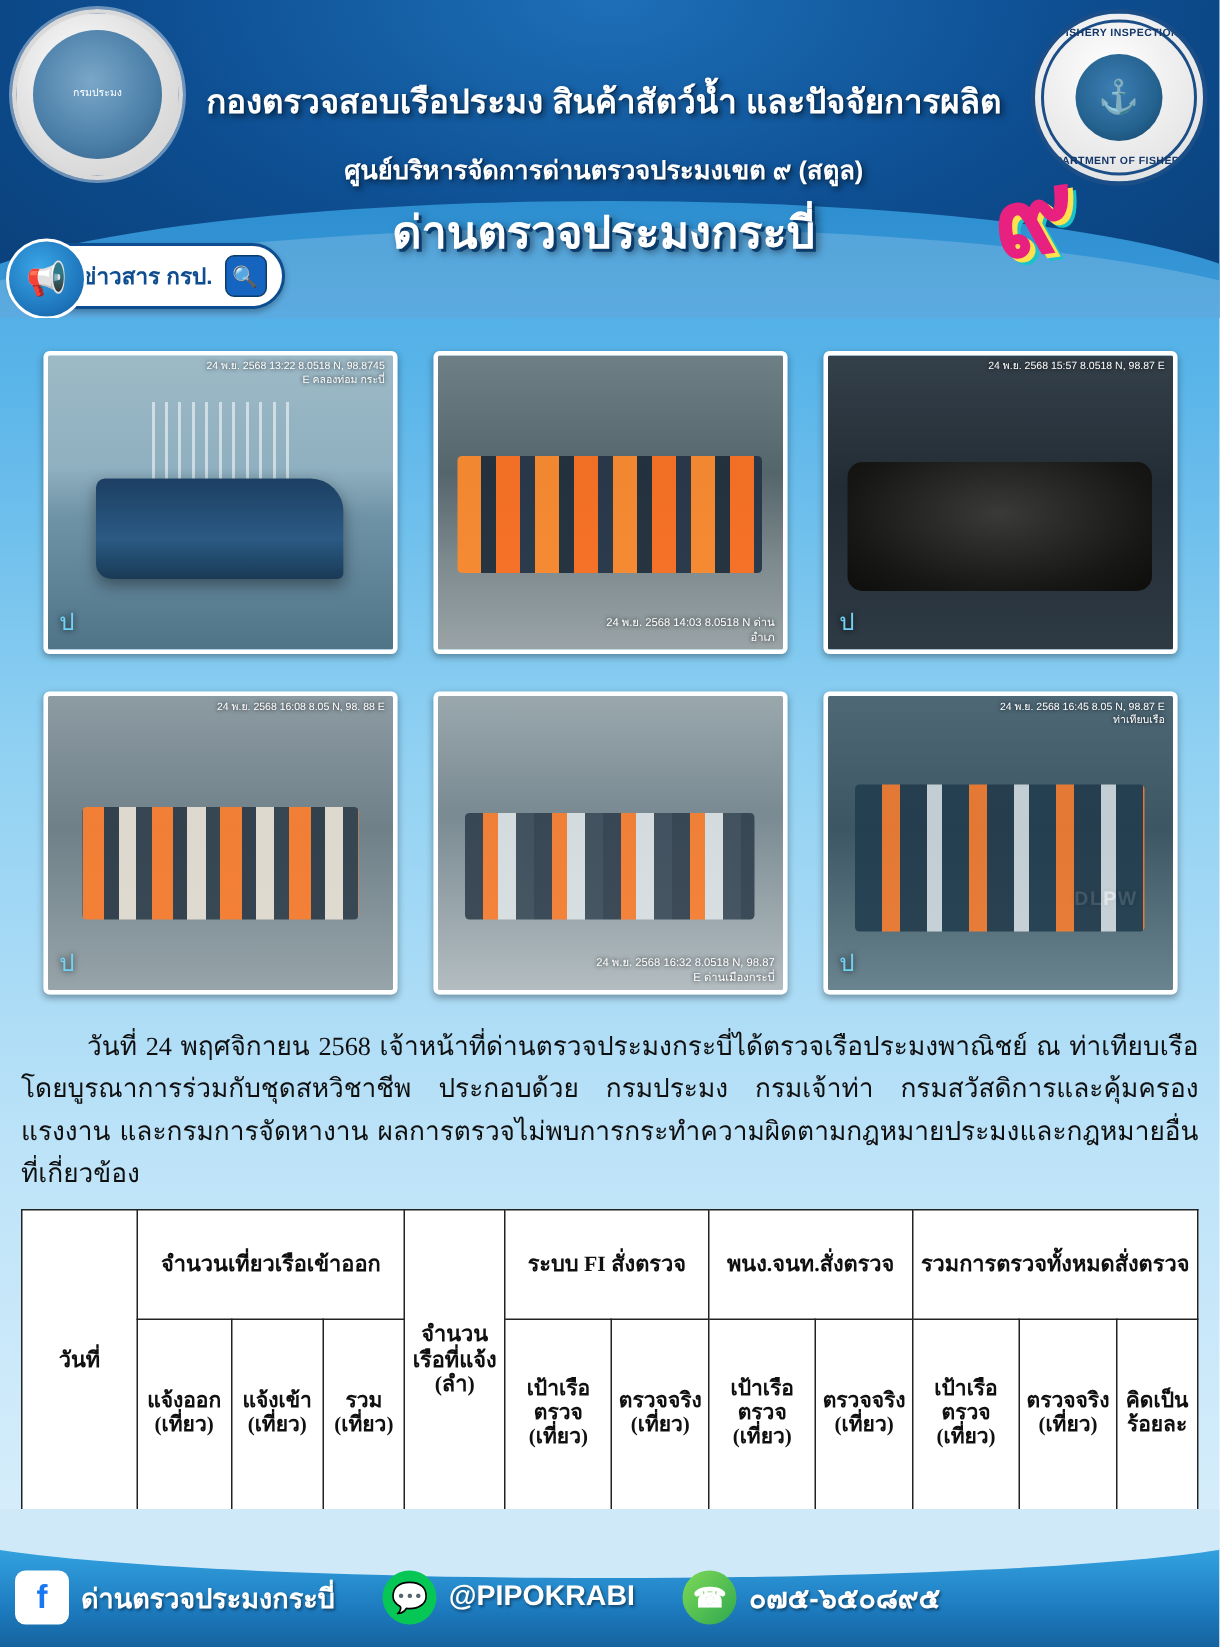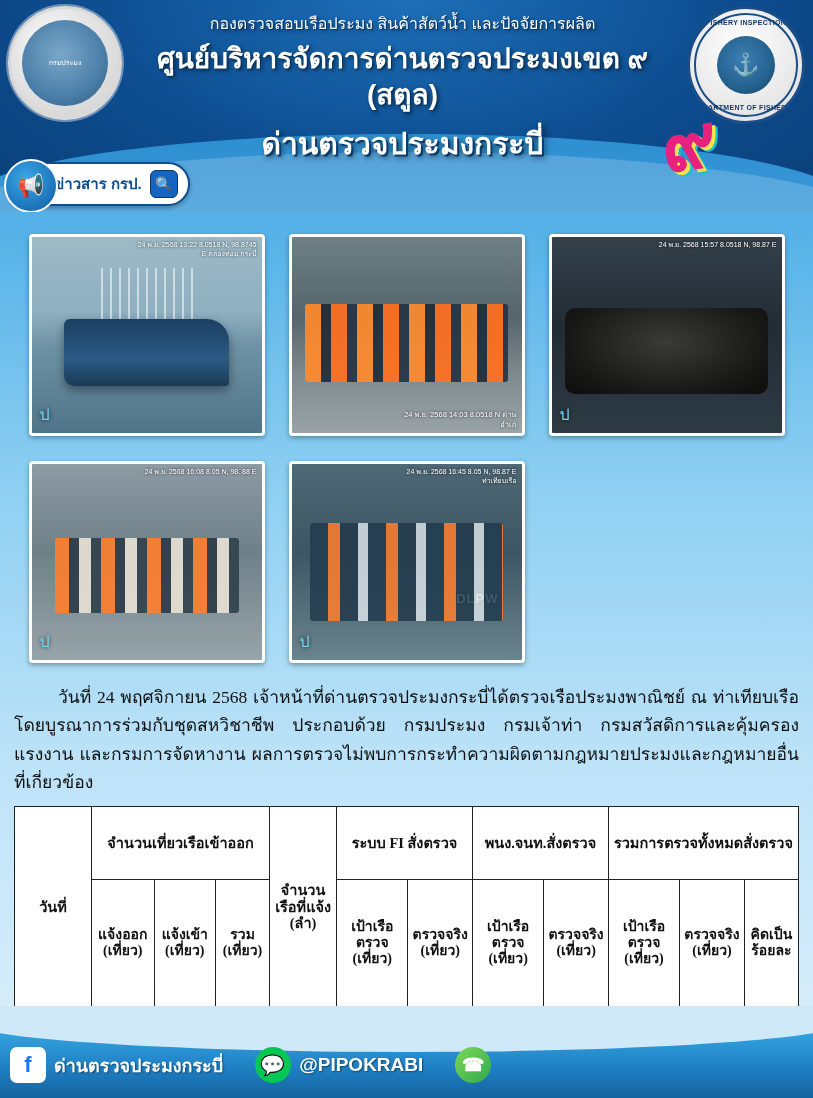--- a/index.html
+++ b/index.html
@@ -116,29 +116,30 @@
   }
   .title-block {
     position: absolute;
     top: 14px;
     left: 118px;
     right: 126px;
     text-align: center;
     color: #ffffff;
   }
   .title-line1 {
-    font-size: 16px;
-    font-weight: normal;
+    font-size: 22px;
+    font-weight: bold;
     text-shadow: 1px 1px 0 #05325f, 2px 2px 4px rgba(0,0,0,.55);
     line-height: 1.3;
+    margin-top: 40px;
   }
   .title-line2 {
-    font-size: 28px;
-    font-weight: bold;
-    margin-top: 6px;
+    font-size: 17px;
+    font-weight: bold;
+    margin-top: 20px;
     text-shadow: 1px 1px 0 #05325f, 2px 2px 4px rgba(0,0,0,.55);
     line-height: 1.3;
   }
   .title-line3 {
     font-size: 30px;
     font-weight: bold;
     margin-top: 6px;
     color: #ffffff;
     text-shadow: 2px 2px 0 #0b3b6b, 3px 3px 6px rgba(0,0,0,.6);
   }
@@ -446,20 +447,25 @@
   </div>
   <div class="photo p3">
     <div class="stamp-tr">24 พ.ย. 2568 15:57
 8.0518 N, 98.87 E</div>
     <div class="stamp-bl">ป</div>
   </div>
   <div class="photo p4">
     <div class="stamp-tr">24 พ.ย. 2568 16:08
 8.05 N, 98. 88 E</div>
     <div class="stamp-bl">ป</div>
+  </div>
+  <div class="photo p5">
+    <div class="stamp-br">24 พ.ย. 2568 16:32
+8.0518 N, 98.87 E
+ด่านเมืองกระบี่</div>
   </div>
   <div class="photo p6">
     <div class="stamp-tr">24 พ.ย. 2568 16:45
 8.05 N, 98.87 E
 ท่าเทียบเรือ</div>
     <div class="dlpw-badge">DLPW</div>
     <div class="stamp-bl">ป</div>
   </div>
 </div>
 
@@ -514,14 +520,15 @@
   <div class="fitem">
     <div class="ficon fb">f</div>
     <div class="ftext thai">ด่านตรวจประมงกระบี่</div>
   </div>
   <div class="fitem" style="margin-left:22px">
     <div class="ficon fline">💬</div>
     <div class="ftext">@PIPOKRABI</div>
   </div>
   <div class="fitem" style="margin-left:22px">
     <div class="ficon fphone">☎</div>
+    <div class="ftext">๐๗๕-๖๕๐๘๙๕</div>
   </div>
 </div>
 
 </body></html>

